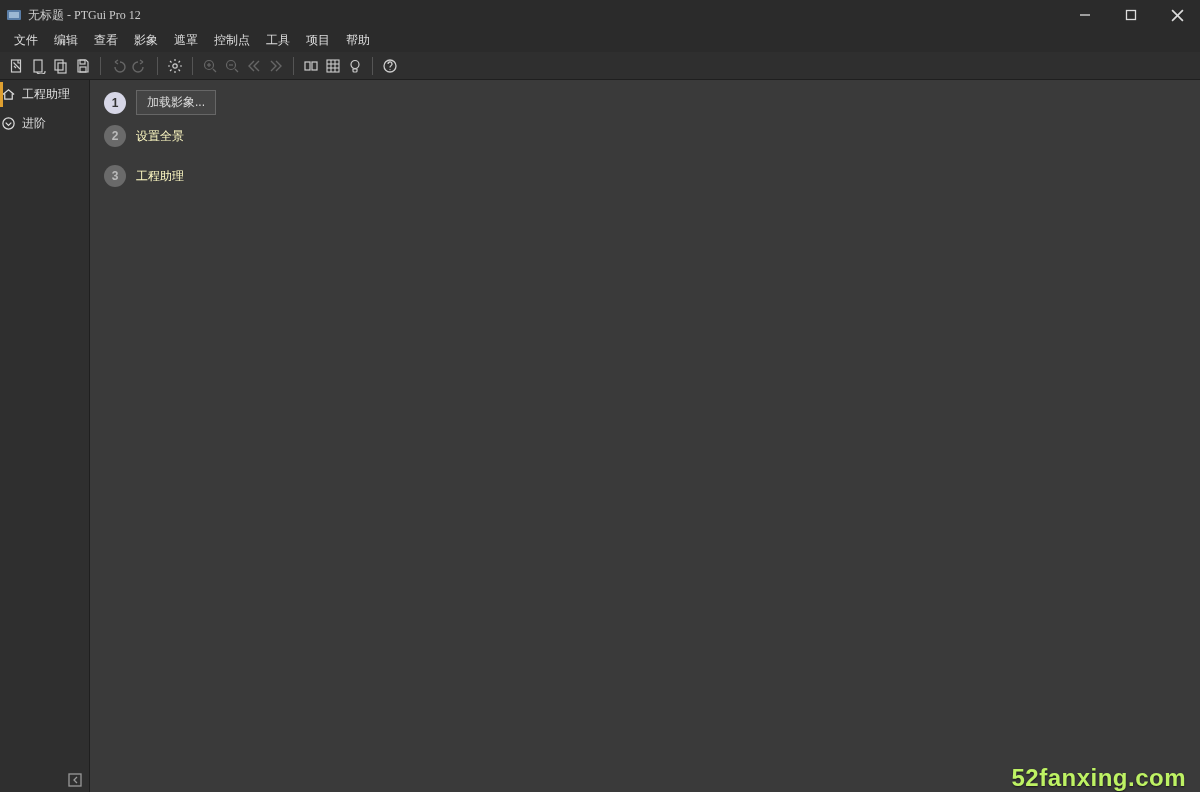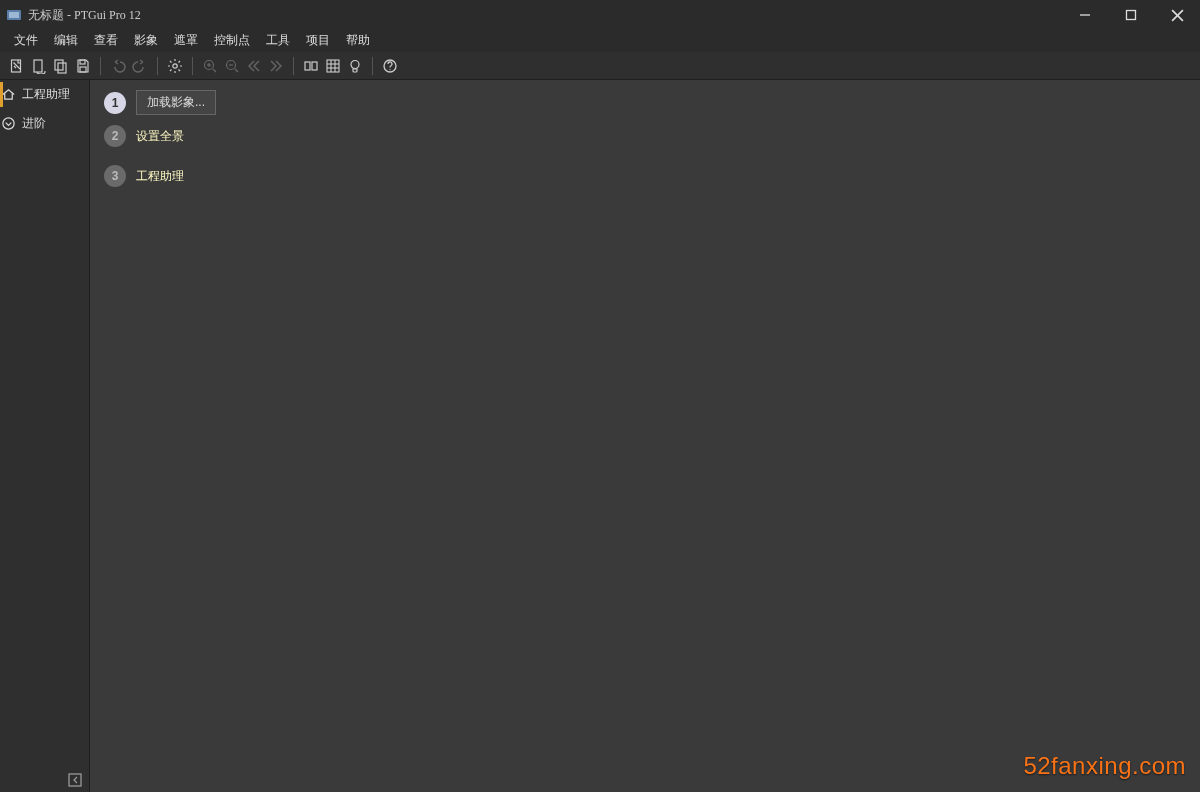--- a/index.html
+++ b/index.html
@@ -38,21 +38,21 @@
 
   .content { flex:1; padding: 10px 14px; position:relative;}
   .step-row { display:flex; align-items:center; gap:10px; margin-bottom:10px;}
   .step-badge { width:22px; height:22px; border-radius:50%; background:#d6d6e6; color:#333; font-size:12px; font-weight:bold; display:flex; align-items:center; justify-content:center; flex-shrink:0;}
   .step-badge.dim { background:#6a6a6a; color:#bbb; }
   .step-label { font-size:12px; color:#ddd; }
   .step-label.dim { color:#fef9c3; }
   .btn { border:1px solid #666; background:#444; color:#ddd; padding:3px 10px; font-size:12px;text-align:center; }
   .indent-hint { padding-left: 32px; font-size:12px; color:#ddd; margin-top:-2px; margin-bottom:18px;}
 
-  .watermark { position:absolute; right:14px; bottom:12px; font-size:24px; font-weight:normal; color:#f97316; letter-spacing:0.5px; text-shadow:0 1px 2px rgba(0,0,0,0.6);}
+  .watermark { position:absolute; right:14px; bottom:0; font-size:24px; font-weight:bold; color:#bef264; letter-spacing:0.5px; text-shadow:0 1px 2px rgba(0,0,0,0.6);}
 </style>
 </head>
 <body>
 
 <div class="titlebar">
   <div class="app-icon">
     <svg width="16" height="16" viewBox="0 0 16 16">
         <rect x="1" y="3" width="14" height="10" rx="1" fill="#5a7ea8"></rect>
         <rect x="3" y="5" width="10" height="6" fill="#9cb8d4"></rect>
       </svg>

